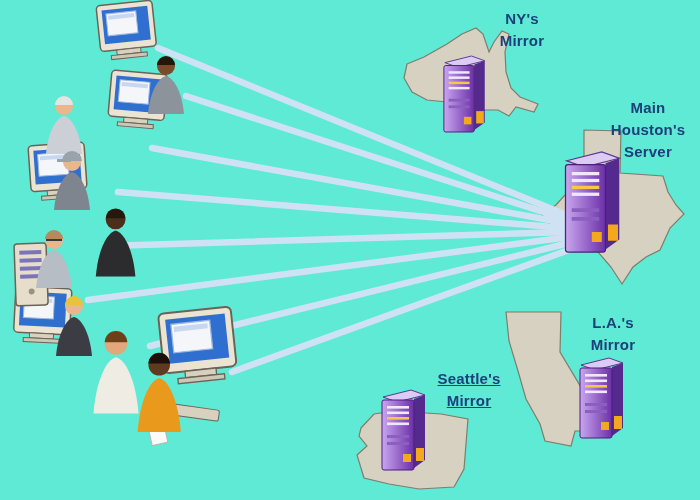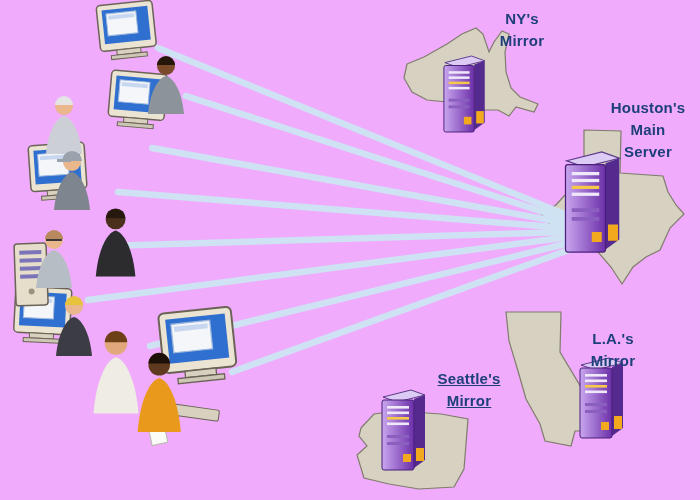--- a/index.html
+++ b/index.html
@@ -2,21 +2,21 @@
 <html style="--label-text: #1d3f7a; --connection-line: #cfe2f4; --state-fill: #d7d1c1; --state-stroke: #7f7d6c; --server-front-light: #c9a6ef; --server-front-dark: #6b2fa8; --server-side: #552a8e; --server-accent: #f2a91d; --screen-blue: #2f6fd0;"><head>
 <meta charset="utf-8">
 <style>
   * { margin: 0; padding: 0; box-sizing: border-box; }
   html, body { width: 700px; height: 500px; }
   body {
     background: #ffffff;
     font-family: "Liberation Sans", sans-serif;
     overflow: hidden;
   }
-  .stage { position: relative; width: 700px; height: 500px; background: #f0abfc; }
+  .stage { position: relative; width: 700px; height: 500px; background: #5eead4; }
   .diagram-svg { position: absolute; left: 0; top: 0; width: 700px; height: 500px; }
   .node-label {
     position: absolute;
     color: var(--label-text, #1d3f7a);
     font-weight: bold;
     font-size: 15px;
     line-height: 1.45;
     text-align: center;
     letter-spacing: 0.2px;
   }
@@ -161,26 +161,26 @@
       </g>
     </g>
   </svg>
 
   <div class="node-label" style="left:482px; top:8px; width:80px;">
     <div>NY's</div>
     <div>Mirror</div>
   </div>
 
   <div class="node-label" style="left:598px; top:97px; width:100px;">
+    <div>Main</div>
     <div>Houston's</div>
-    <div>Main</div>
     <div>Server</div>
   </div>
 
-  <div class="node-label" style="left:572px; top:328px; width:82px;">
+  <div class="node-label" style="left:572px; top:312px; width:82px;">
     <div>L.A.'s</div>
     <div>Mirror</div>
   </div>
 
   <div class="node-label" style="left:424px; top:368px; width:90px;text-decoration:underline;">
     <div>Seattle's</div>
     <div>Mirror</div>
   </div>
 
 </div>

